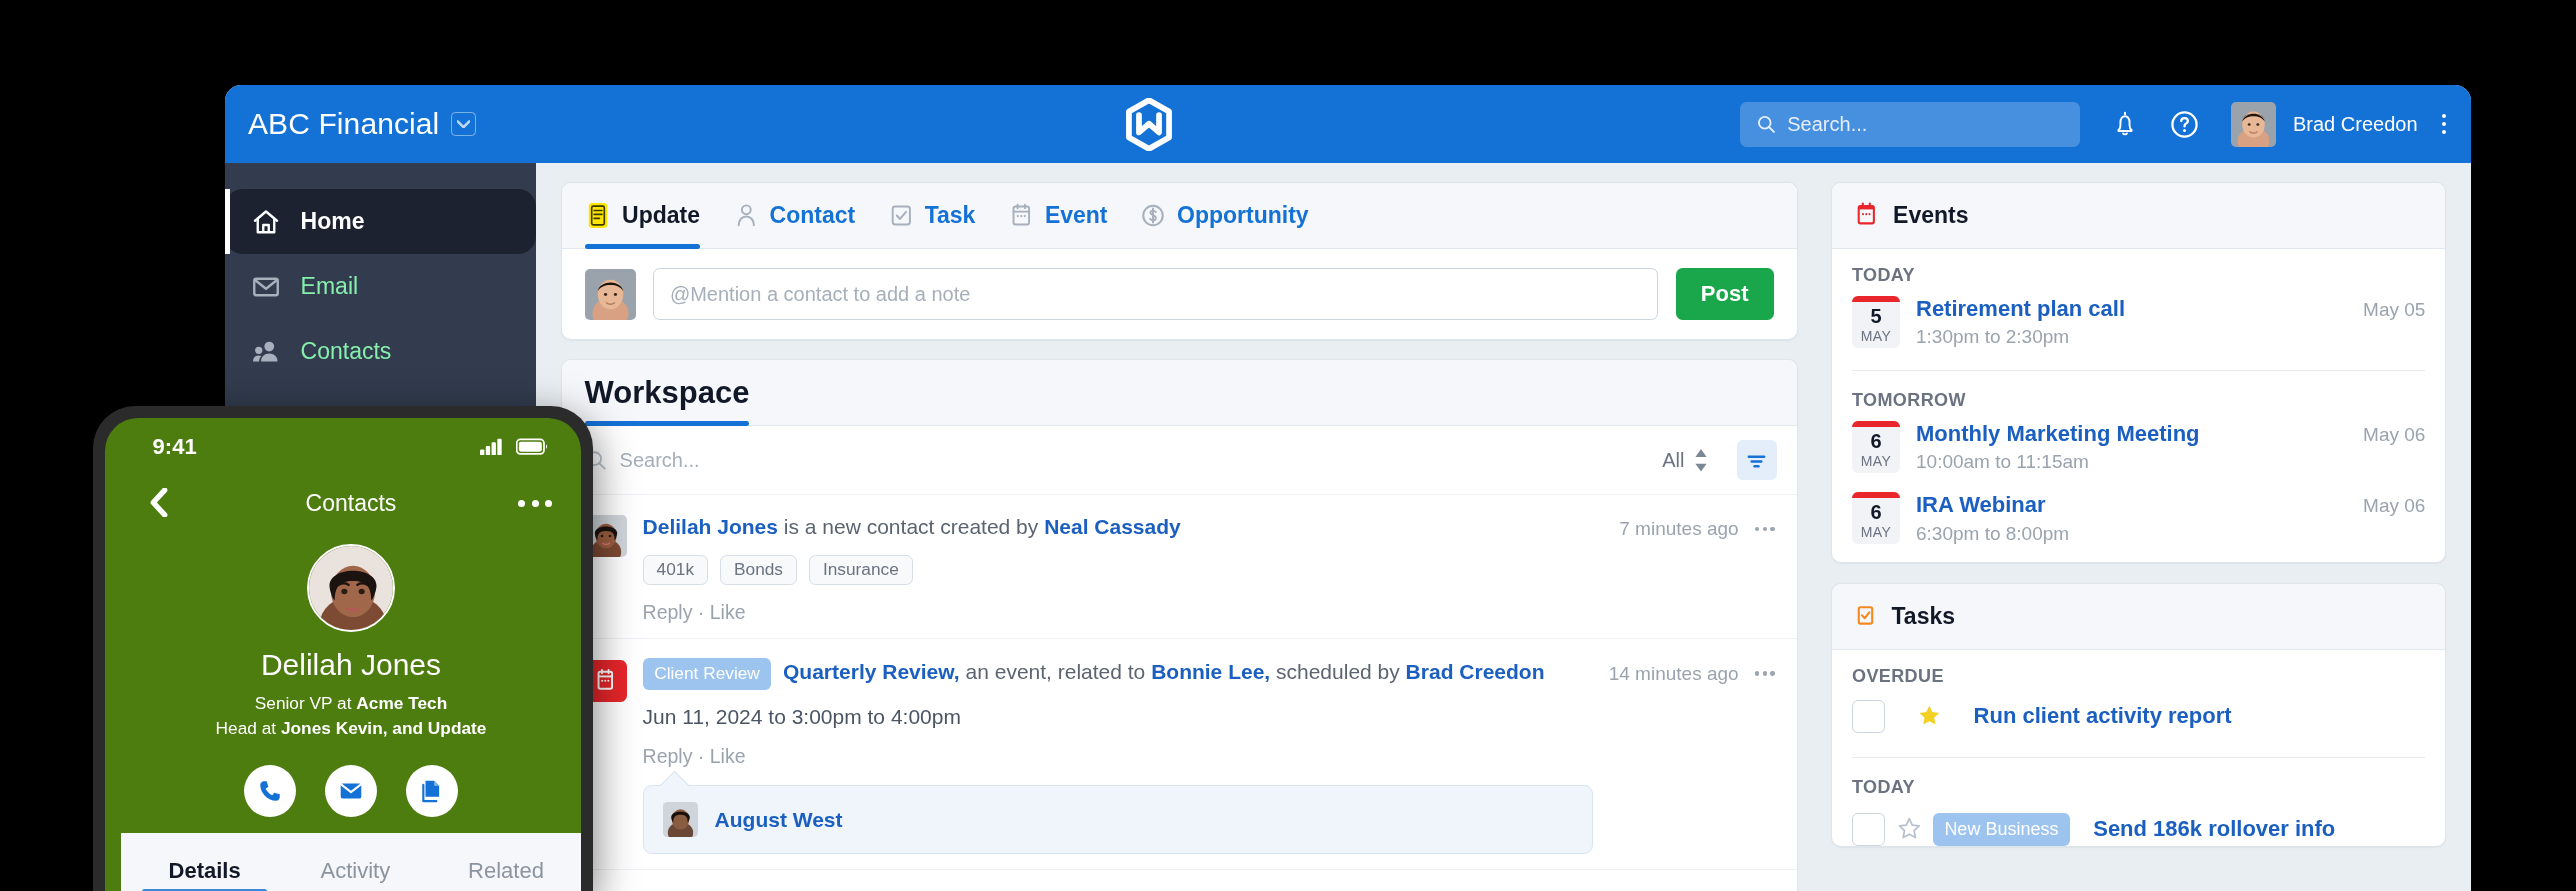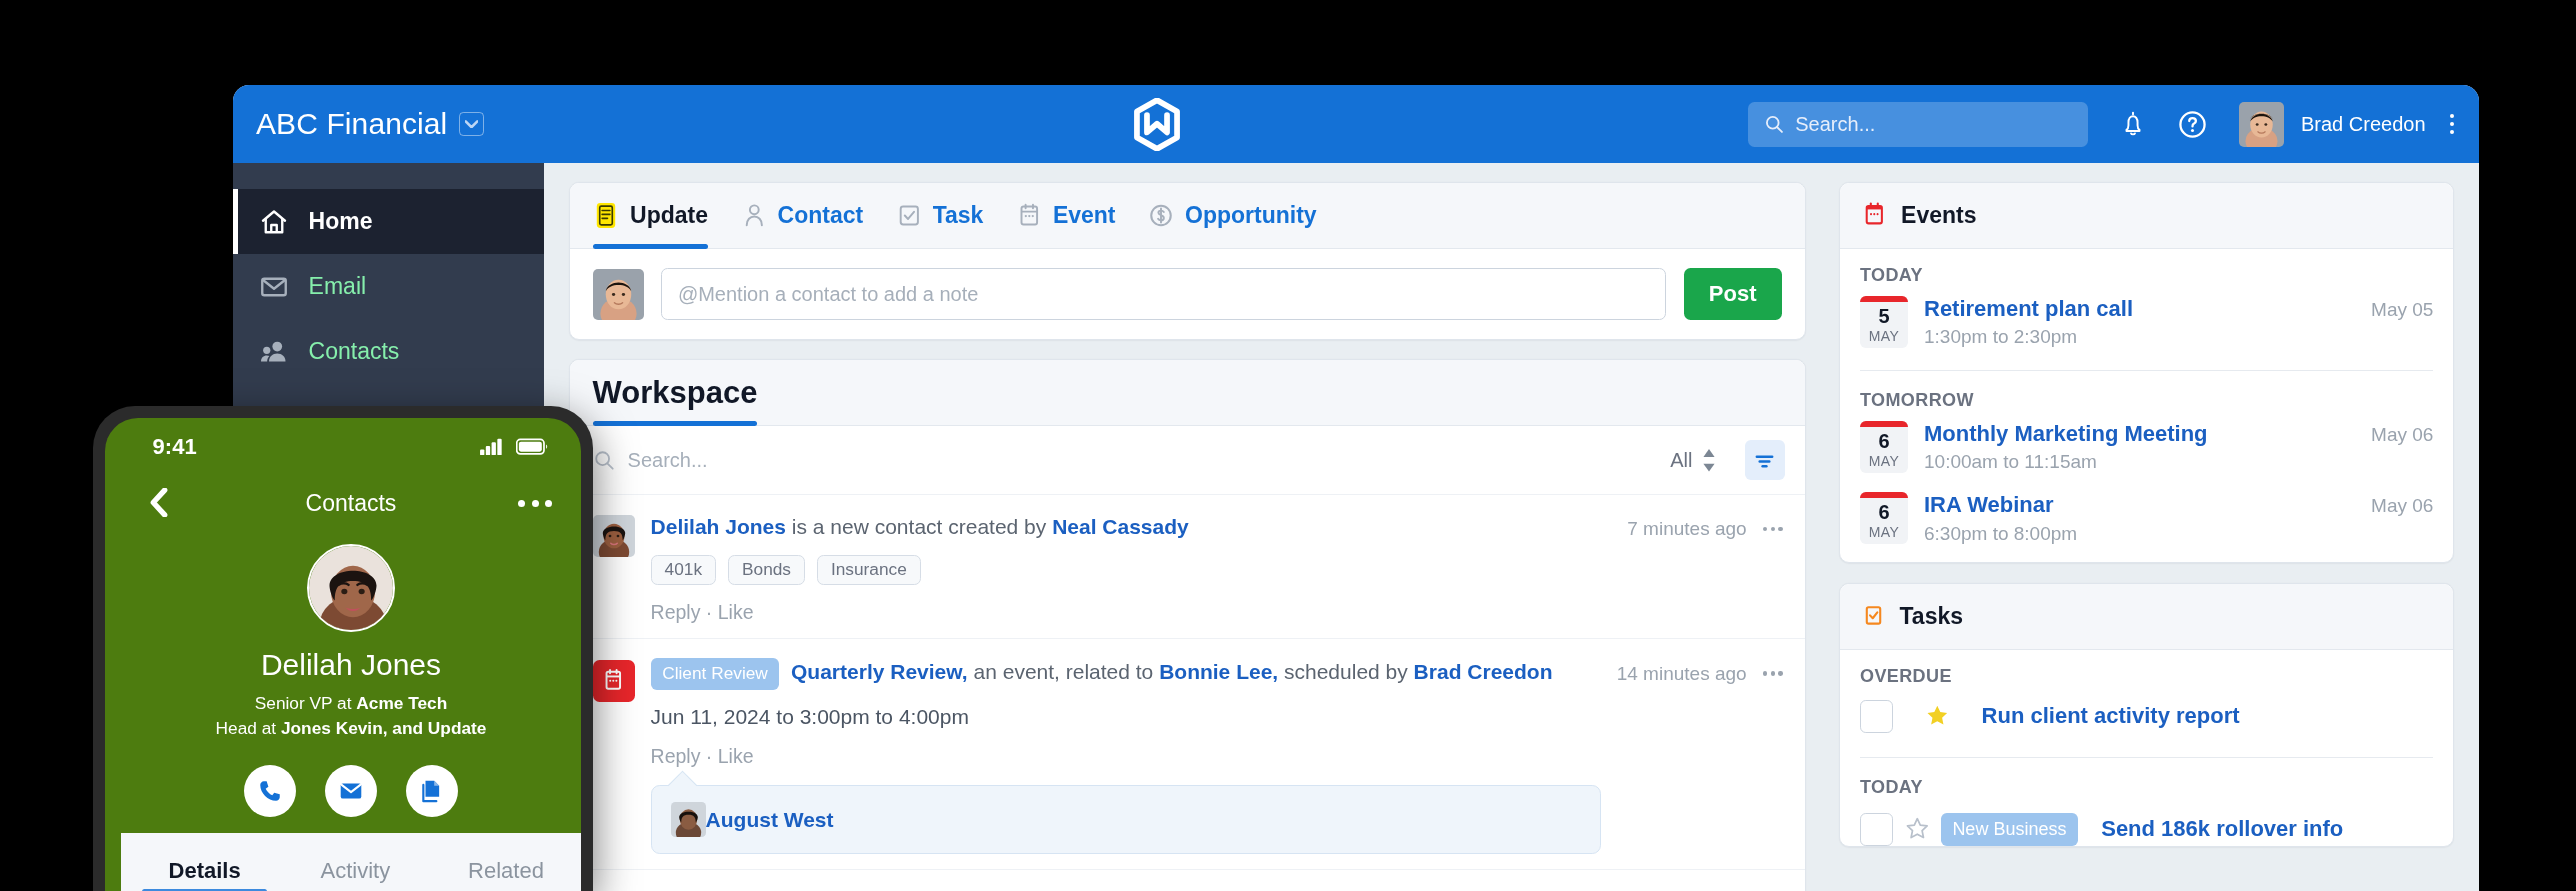--- a/index.html
+++ b/index.html
@@ -6,21 +6,21 @@
   html, body {
     width: 2576px; height: 892px;
     background: #000000;
     font-family: "Liberation Sans", sans-serif;
     overflow: hidden;
   }
 
   
   #app-window {
     position: absolute;
-    left: 233px; top: 85px;
+    left: 225px; top: 85px;
     width: 2246px; height: 807px;
     background: #e9eef2;
     border-radius: 16px 16px 0 0;
     overflow: hidden;
   }
 
   
   #topbar {
     position: absolute; left: 0; top: 0;
     width: 100%; height: 78px;
@@ -64,21 +64,21 @@
   #kebab-top i { width:4.3px; height:4.3px; border-radius:50%; background:#fff; display:block;}
 
   
   #sidebar {
     position: absolute; left: 0; top: 78px;
     width: 311px; height: calc(100% - 78px);
     background: #323c4e;
   }
   .side-item {
     height: 65px; display: flex; align-items: center; gap: 19px;
-    padding-left: 24.6px; position: relative;
+    padding-left: 24.6px; position: relative; border-radius: 18px;
   }
   .side-item .side-label { font-size: 23px; color: #86efac; }
   .side-item.active { background: #1c2230; }
   .side-item.active .side-label { color: #ffffff; font-weight: bold; }
   .side-item.active::before {
     content:""; position:absolute; left:0; top:0; bottom:0; width:5px; background:#ffffff;
   }
   .side-icon { width: 32px; height: 32px; display:flex; align-items:center; justify-content:center; flex:none;}
 
   
@@ -173,21 +173,21 @@
   .feed-actions { font-size: 19.5px; color:#9aa3ae; margin-top: 16px; }
   .reply-bubble {
     margin: 17.3px 0 0 0; background:#eff5fb; border:0.7px solid #d6e4f3; border-radius: 8.7px;
     padding: 16px 19px; position: relative;
   }
   .reply-bubble::before {
     content:""; position:absolute; top:-11px; left: 20px; width: 20px; height: 20px;
     background:#eff5fb; border-left:0.7px solid #d6e4f3; border-top:0.7px solid #d6e4f3;
     transform: rotate(45deg);
   }
-  .reply-row { display:flex; align-items:center; gap:0;}
+  .reply-row { display:flex; align-items:center; gap:17px;}
   .reply-ava { width:35px; height:35px; border-radius:4.3px; overflow:hidden; flex:none;}
   .reply-name { color:#1b5fc1; font-weight:bold; font-size:21px; }
 
   
   #rail {
     position: absolute; left: 1590px; top: 78px;
     width: 656px; height: calc(100% - 78px);
     padding: 19px 24.6px 0 16px;
   }
   .panel-head {

